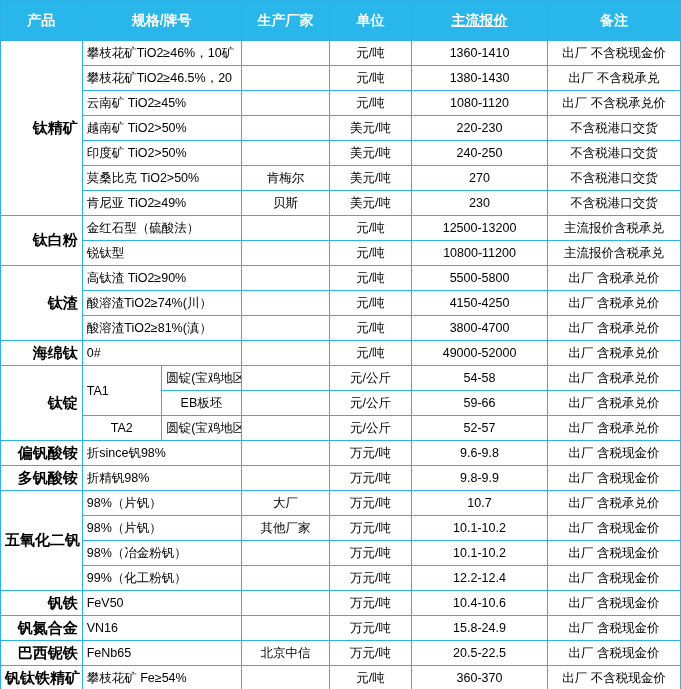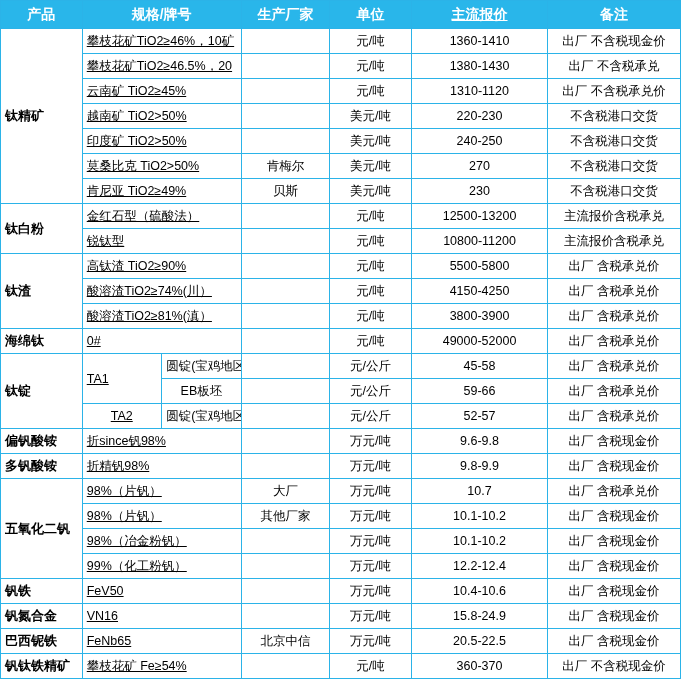--- a/index.html
+++ b/index.html
@@ -27,28 +27,28 @@
     box-sizing: border-box;
     overflow: hidden;
     white-space: nowrap;
   }
   thead th {
     background: #29b6ea;
     color: #ffffff;
     font-weight: bold;
     text-align: center;
     font-size: 14px;
-    height: 28px;
+    height: 40px;
   }
   td.c { text-align: center; }
-  td.l { text-align: left; text-decoration: underline; }
+  td.l { text-align: left; }
   td.grp {
-    text-align: left;
+    text-align: right;
     font-weight: bold;
-    font-size: 13px;
+    font-size: 15px;
   }
   .col-prod { width: 72px; }
   .col-spec { width: 140px; }
   .col-maker { width: 78px; }
   .col-unit { width: 72px; }
   .col-price { width: 120px; text-decoration: underline; }
   .col-note { width: 117px; }
 </style>
 </head>
 <body>
@@ -77,21 +77,21 @@
         <td class="l" colspan="2">攀枝花矿TiO2≥46.5%，20</td>
         <td class="c"></td>
         <td class="c">元/吨</td>
         <td class="c">1380-1430</td>
         <td class="c">出厂 不含税承兑</td>
       </tr>
       <tr>
         <td class="l" colspan="2">云南矿 TiO2≥45%</td>
         <td class="c"></td>
         <td class="c">元/吨</td>
-        <td class="c">1310-1120</td>
+        <td class="c">1080-1120</td>
         <td class="c">出厂 不含税承兑价</td>
       </tr>
       <tr>
         <td class="l" colspan="2">越南矿 TiO2&gt;50%</td>
         <td class="c"></td>
         <td class="c">美元/吨</td>
         <td class="c">220-230</td>
         <td class="c">不含税港口交货</td>
       </tr>
       <tr>
@@ -142,38 +142,38 @@
         <td class="l" colspan="2">酸溶渣TiO2≥74%(川）</td>
         <td class="c"></td>
         <td class="c">元/吨</td>
         <td class="c">4150-4250</td>
         <td class="c">出厂 含税承兑价</td>
       </tr>
       <tr>
         <td class="l" colspan="2">酸溶渣TiO2≥81%(滇）</td>
         <td class="c"></td>
         <td class="c">元/吨</td>
-        <td class="c">3800-3900</td>
+        <td class="c">3800-4700</td>
         <td class="c">出厂 含税承兑价</td>
       </tr>
       <tr>
         <td class="grp" rowspan="1">海绵钛</td>
         <td class="l" colspan="2">0#</td>
         <td class="c"></td>
         <td class="c">元/吨</td>
         <td class="c">49000-52000</td>
         <td class="c">出厂 含税承兑价</td>
       </tr>
       <tr>
         <td class="grp" rowspan="3">钛锭</td>
         <td class="l" rowspan="2" style="width: 58px;">TA1</td>
         <td class="c">圆锭(宝鸡地区)</td>
         <td class="c"></td>
         <td class="c">元/公斤</td>
-        <td class="c">45-58</td>
+        <td class="c">54-58</td>
         <td class="c">出厂 含税承兑价</td>
       </tr>
       <tr>
         <td class="c">EB板坯</td>
         <td class="c"></td>
         <td class="c">元/公斤</td>
         <td class="c">59-66</td>
         <td class="c">出厂 含税承兑价</td>
       </tr>
       <tr>

